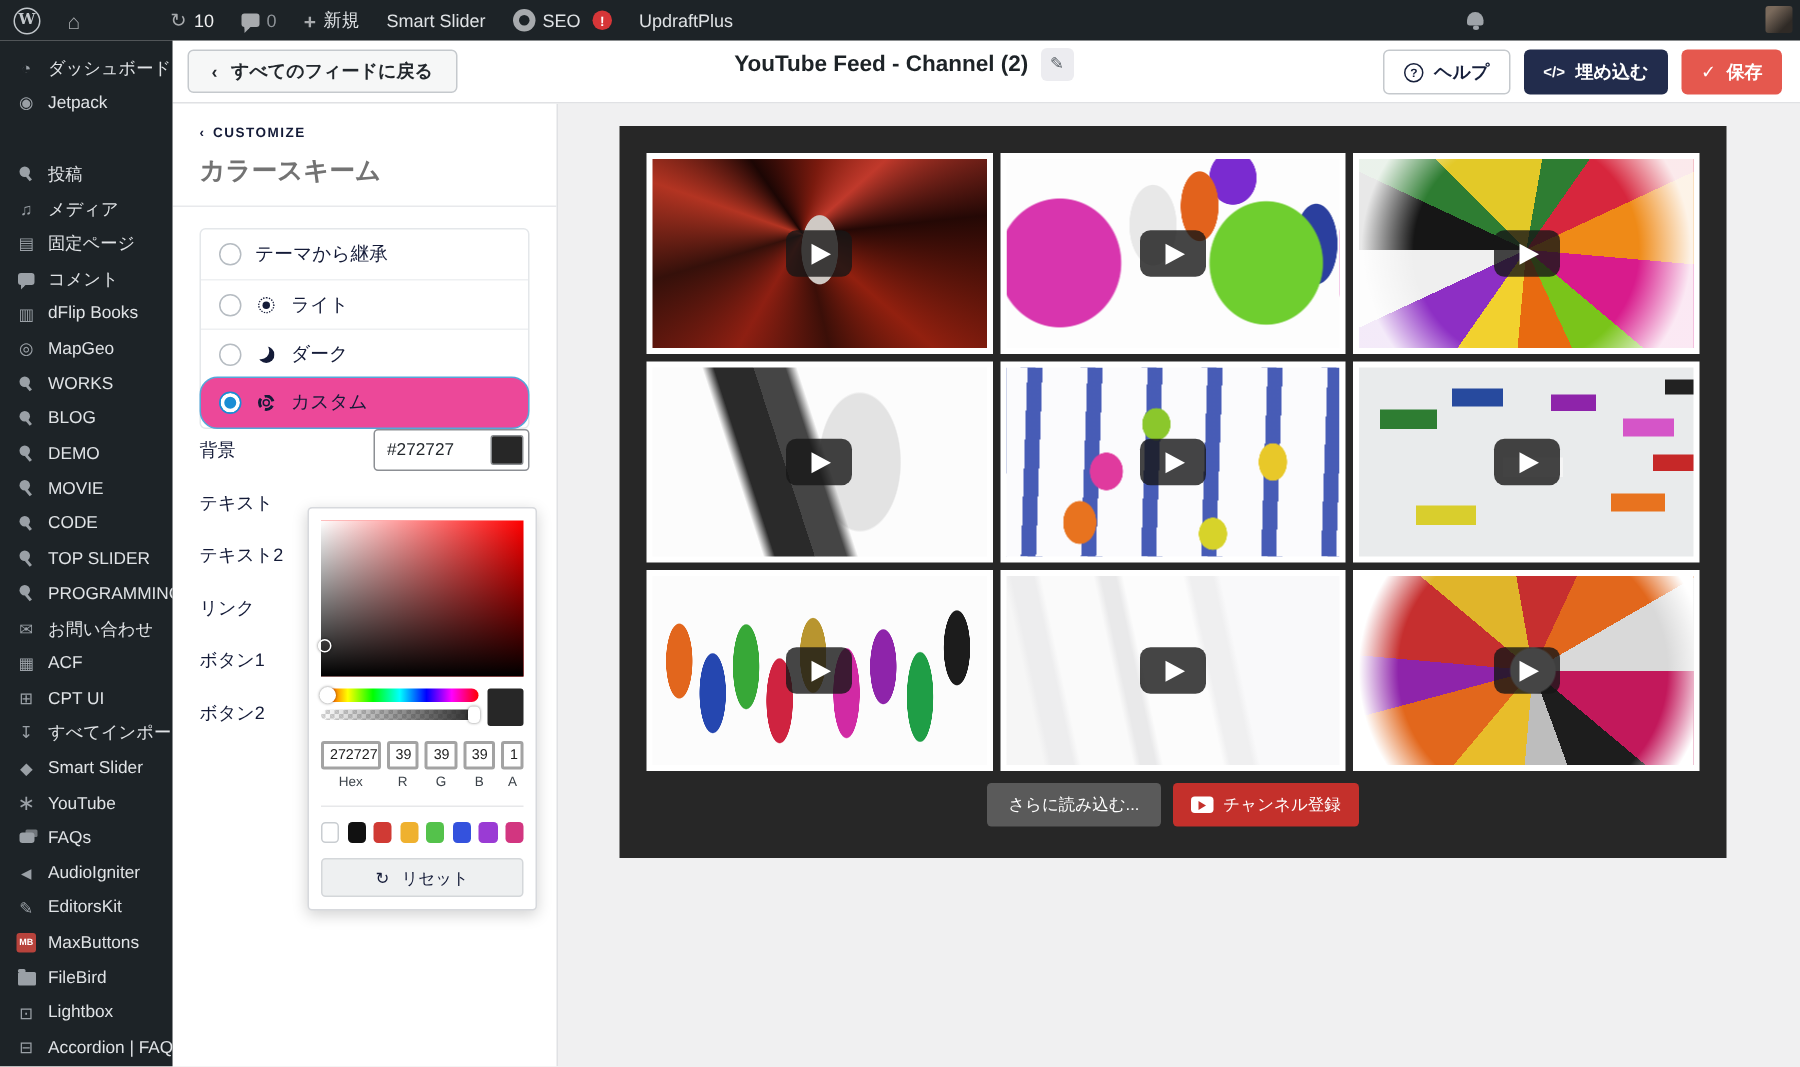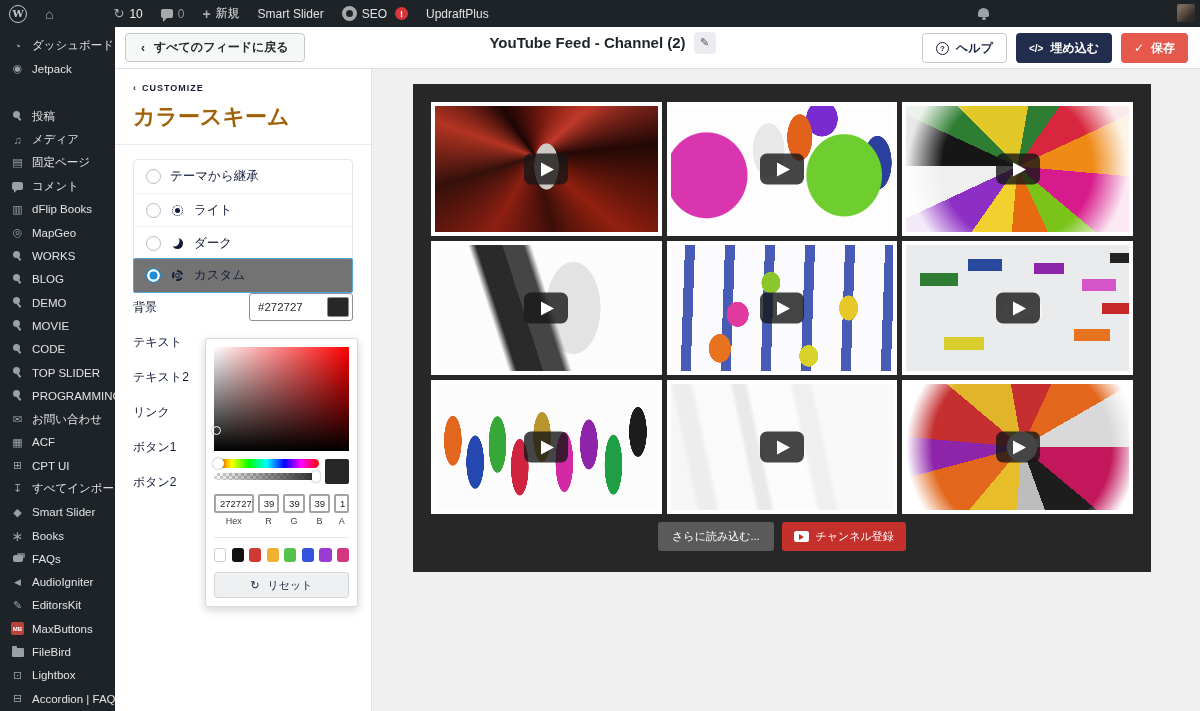--- a/index.html
+++ b/index.html
@@ -47,26 +47,26 @@
 .btn{height:30px;border-radius:4px;display:flex;align-items:center;gap:7px;padding:0 13px;font-size:12px;font-weight:bold}
 .btn-help{background:#fff;border:1px solid #c5c9cd;color:#17203c}
 .q-circle{width:13px;height:13px;border:1.5px solid #17203c;border-radius:50%;font-size:8px;display:flex;align-items:center;justify-content:center;font-weight:bold}
 .btn-embed{background:#222c4c;color:#fff}
 .btn-save{background:#e5584e;color:#fff}
 
 
 #panel{position:absolute;left:115px;top:69px;bottom:0;width:257px;background:#fff;border-right:1px solid #e0e1e4;z-index:10}
 .p-head{padding:14px 18px 12px;border-bottom:1px solid #e8e9ec}
 .crumb{font-size:9px;font-weight:bold;letter-spacing:1px;color:#141b38;display:flex;gap:5px;align-items:center}
-.panel-title{font-size:22px;font-weight:bold;color:#a16207;margin-top:9px}
+.panel-title{font-size:17px;font-weight:bold;color:#737373;margin-top:9px}
 .p-body{padding:14px 18px}
 .opts{border:1px solid #e4e7ea;border-radius:4px}
 .opt{display:flex;align-items:center;gap:9px;height:33px;padding:0 12px;border-top:1px solid #eef0f2;font-size:12.5px;color:#141b38}
 .opt:first-child{border-top:none}
-.opt.sel{border:1px solid #54a8d9;border-radius:2px;background:#737373;margin:-1px;height:35px}
+.opt.sel{border:1px solid #54a8d9;border-radius:12px;background:#ec4899;margin:-1px;height:35px}
 .radio{width:15px;height:15px;border:1px solid #b6bcc2;border-radius:50%;background:#fff;flex:0 0 15px}
 .radio.on{border-color:#1a8dd4;background:#1a8dd4;box-shadow:inset 0 0 0 2.5px #fff}
 .opt-ico{width:15px;display:flex;justify-content:center;align-items:center;flex:0 0 15px}
 .sun{width:11px;height:11px;border:1.6px dotted #141b38;border-radius:50%;position:relative}
 .sun::after{content:'';position:absolute;inset:2px;background:#141b38;border-radius:50%}
 .moon{width:11px;height:11px;border-radius:50%;box-shadow:inset -3.5px -2.5px 0 0 #141b38}
 .gear{width:11px;height:11px;border:2.5px dashed #141b38;border-radius:50%;position:relative}
 .gear::after{content:'';position:absolute;inset:1px;border:1.5px solid #141b38;border-radius:50%}
 .palette-title{font-size:12px;font-weight:bold;color:#141b38;margin:16px 0 10px}
 .field{display:flex;align-items:center;height:28px;margin-bottom:7px;font-size:12px;color:#141b38}
@@ -261,21 +261,21 @@
   <div class="sb-item">
       <span class="ic">↧</span>
       <span>すべてインポート</span>
     </div>
   <div class="sb-item">
       <span class="ic">◆</span>
       <span>Smart Slider</span>
     </div>
   <div class="sb-item">
       <span class="ic" style="font-size:14px">∗</span>
-      <span>Books</span>
+      <span>YouTube</span>
     </div>
   <div class="sb-item">
       <span class="ic">
         <span class="bub2"></span>
       </span>
       <span>FAQs</span>
     </div>
   <div class="sb-item">
       <span class="ic" style="font-size:9px">◀</span>
       <span>AudioIgniter</span>

